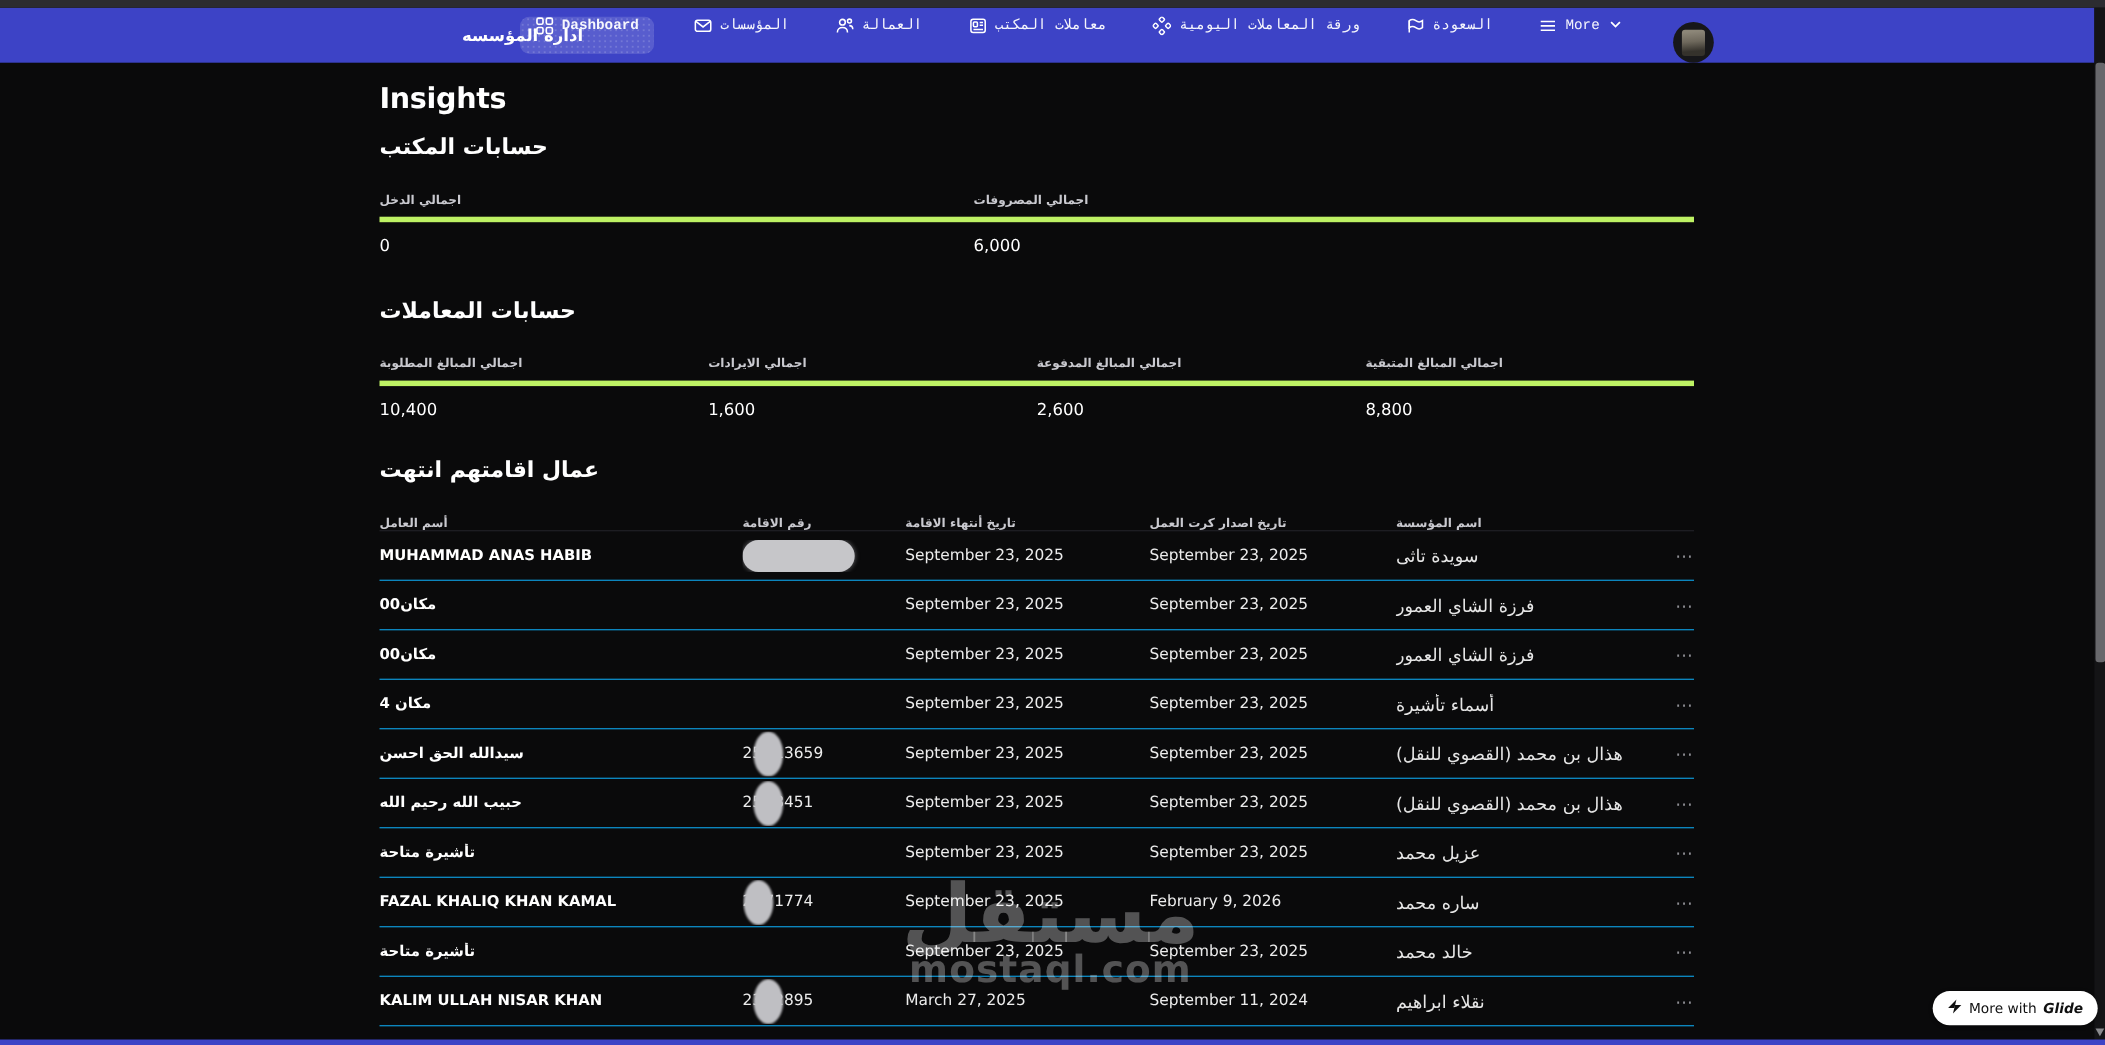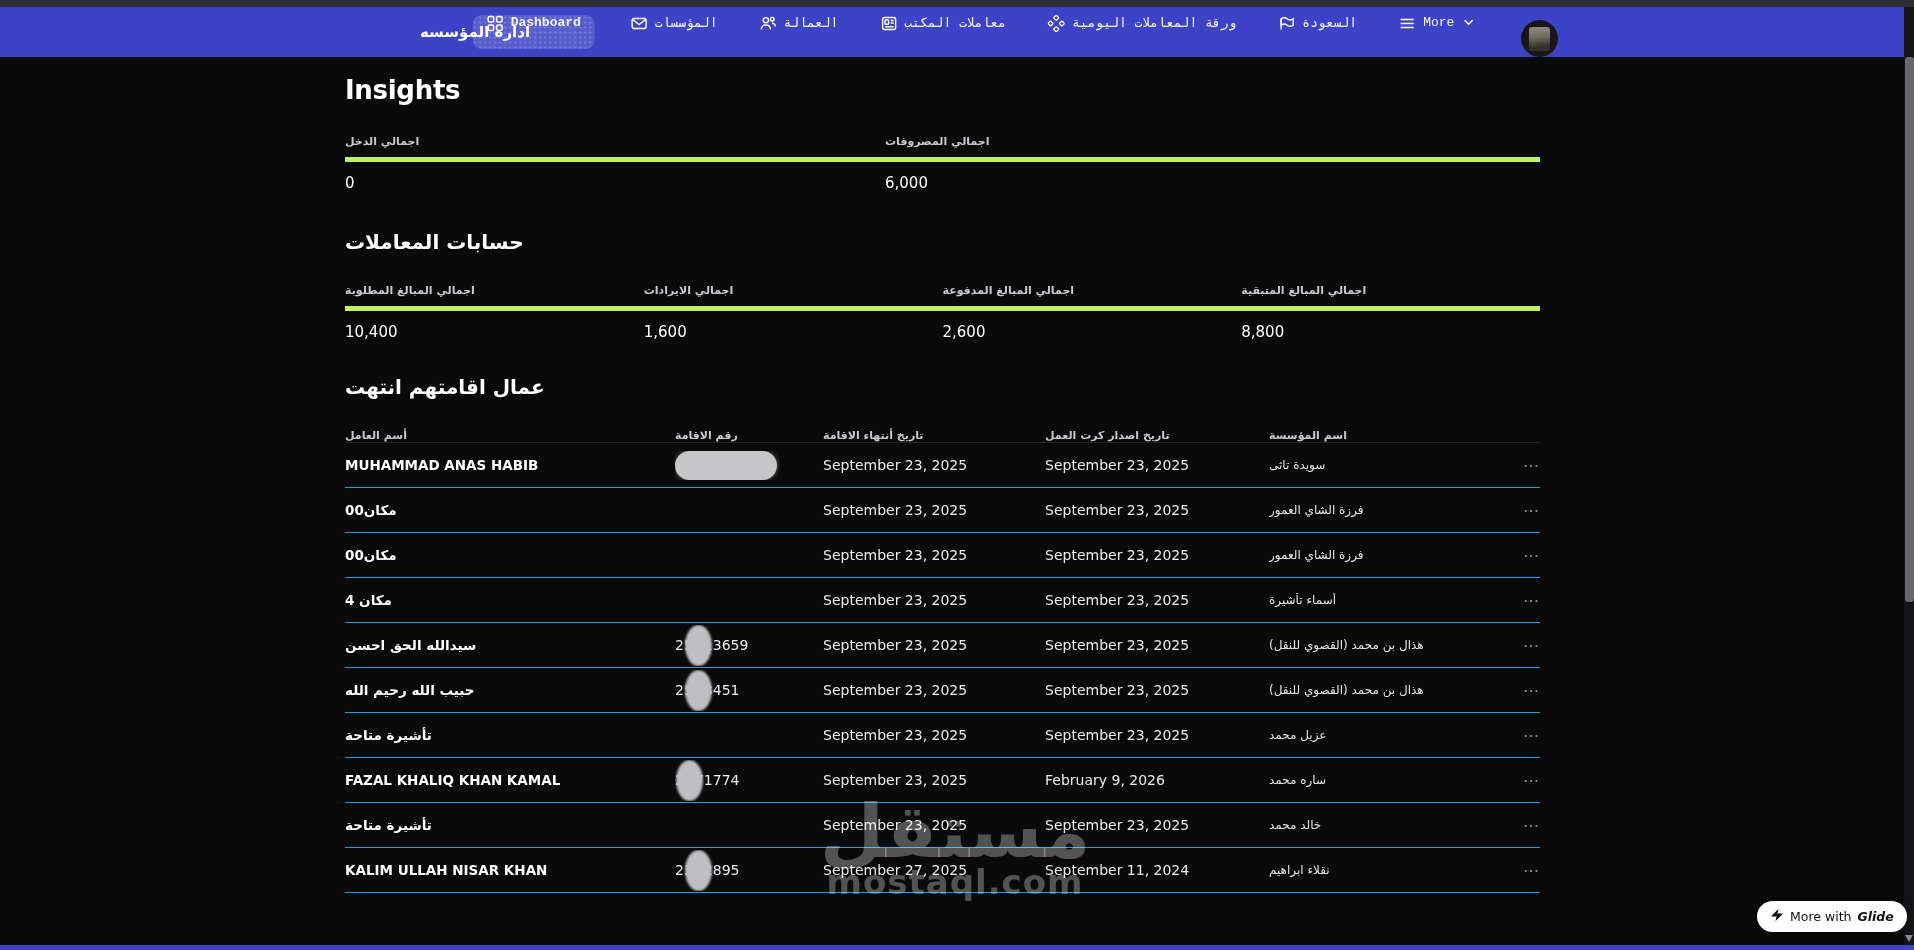--- a/index.html
+++ b/index.html
@@ -44,21 +44,21 @@
 
   
   .trow { display:grid; grid-template-columns:330px 148px 222px 224px 248px 23px;
           align-items:center; height:45px; border-bottom:1px solid #0ea5e9; }
   .thead { height:auto; margin-top:30px; padding-bottom:0; border-bottom:1px solid #232328; }
   .th { font-size:11px; font-weight:bold; color:#c9c9cf; text-align:left; }
   .cell { text-align:left; overflow:hidden; white-space:nowrap; }
   .cell.name { font-size:13.5px; font-weight:bold; color:#fff; }
   .cell.date { font-size:14px; color:#ececec; }
   .cell.num  { font-size:14px; color:#ececec; display:flex; align-items:center; }
-  .cell.org  { font-size:12px; color:#e6e6e6; }
+  .cell.org  { font-size:16px; color:#e6e6e6; }
   .cell.menu { text-align:right; }
   .dots { color:#8f8f95; font-size:16px; letter-spacing:1px; cursor:pointer; line-height:1; }
 
   .pill-redact { display:inline-block; width:102px; height:29px; border-radius:15px;
                  background:#c6c6c9; filter:blur(.6px); box-shadow:0 0 5px rgba(190,190,195,.55); }
   .blob-redact { display:inline-block; width:27px; height:41px; border-radius:50%;
                  background:#bfbfc3; filter:blur(1.2px); margin:0 -8px; z-index:2; }
 
   
   .watermark { position:absolute; left:955px; top:794px; transform:translateX(-50%);
@@ -169,20 +169,21 @@
 
   <div class="avatar">
     <div class="avatar-img"></div>
   </div>
 </nav>
 
 <main class="content">
 
   <div class="h1">Insights</div>
 
+  <div class="h2">حسابات المكتب</div>
   <div class="stat-grid two stat-head">
     <div class="stat-label">اجمالي الدخل</div>
     <div class="stat-label">اجمالي المصروفات</div>
   </div>
   <div class="stat-grid two stat-vals">
     <div class="stat-value">0</div>
     <div class="stat-value">6,000</div>
   </div>
 
   <div class="h2 spaced">حسابات المعاملات</div>
@@ -305,21 +306,21 @@
     <div class="cell menu"><span class="dots">⋯</span></div>
   </div>
 
   <div class="trow">
     <div class="cell name"><span dir="auto">KALIM ULLAH NISAR KHAN</span></div>
     <div class="cell num">
       <span>23</span>
         <span class="blob-redact"></span>
         <span>2895</span>
     </div>
-    <div class="cell date">September 27, 2025</div>
+    <div class="cell date">March 27, 2025</div>
     <div class="cell date">September 11, 2024</div>
     <div class="cell org"><span dir="auto">نقلاء ابراهيم</span></div>
     <div class="cell menu"><span class="dots">⋯</span></div>
   </div>
 
 </main>
 
 <div class="watermark">
   <div class="logo">مستقل</div>
   <div class="domain">mostaql.com</div>

